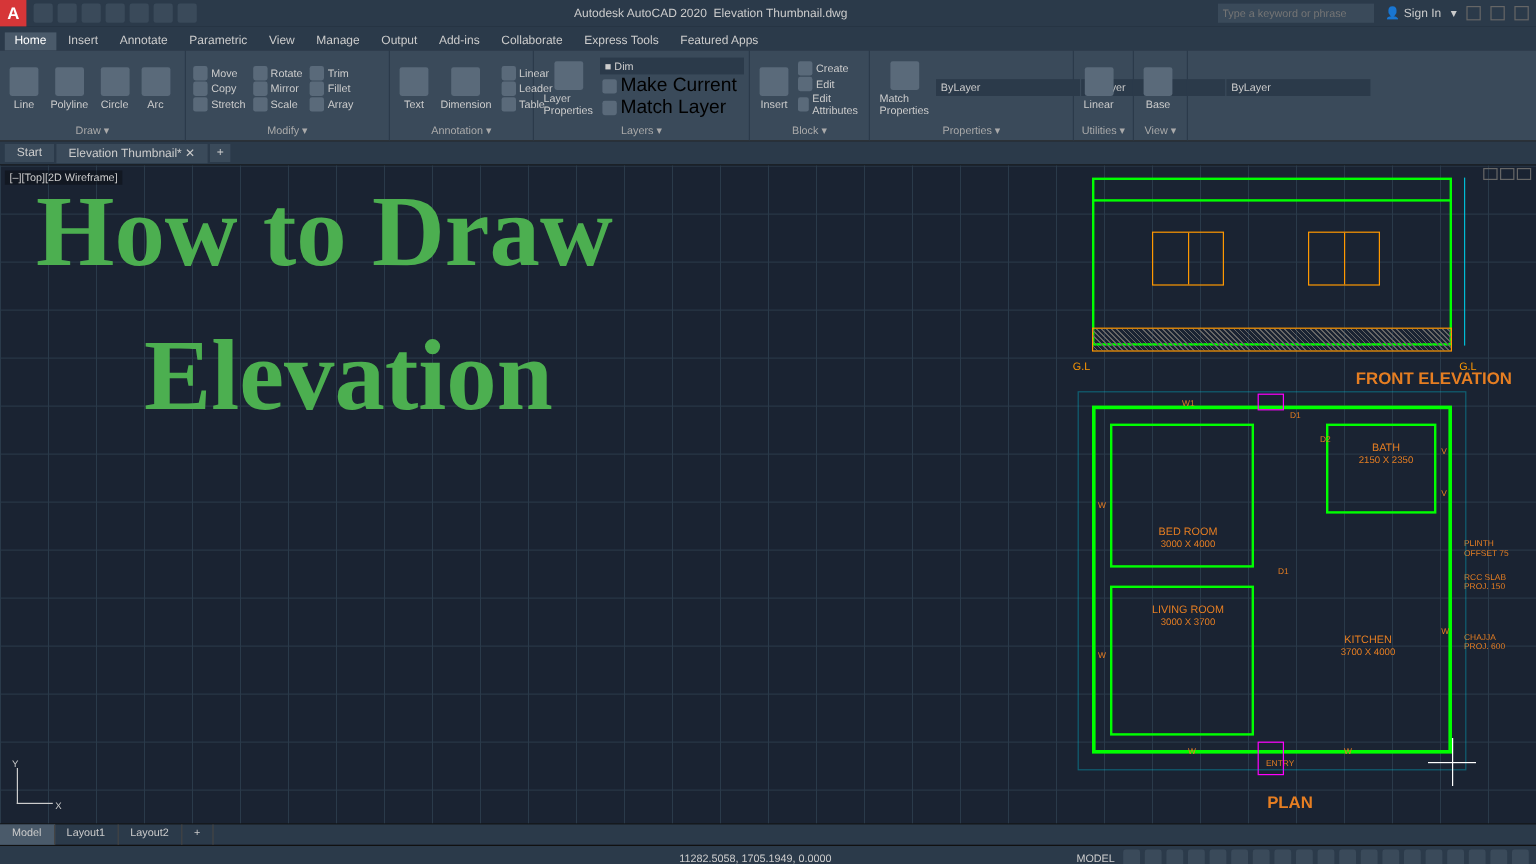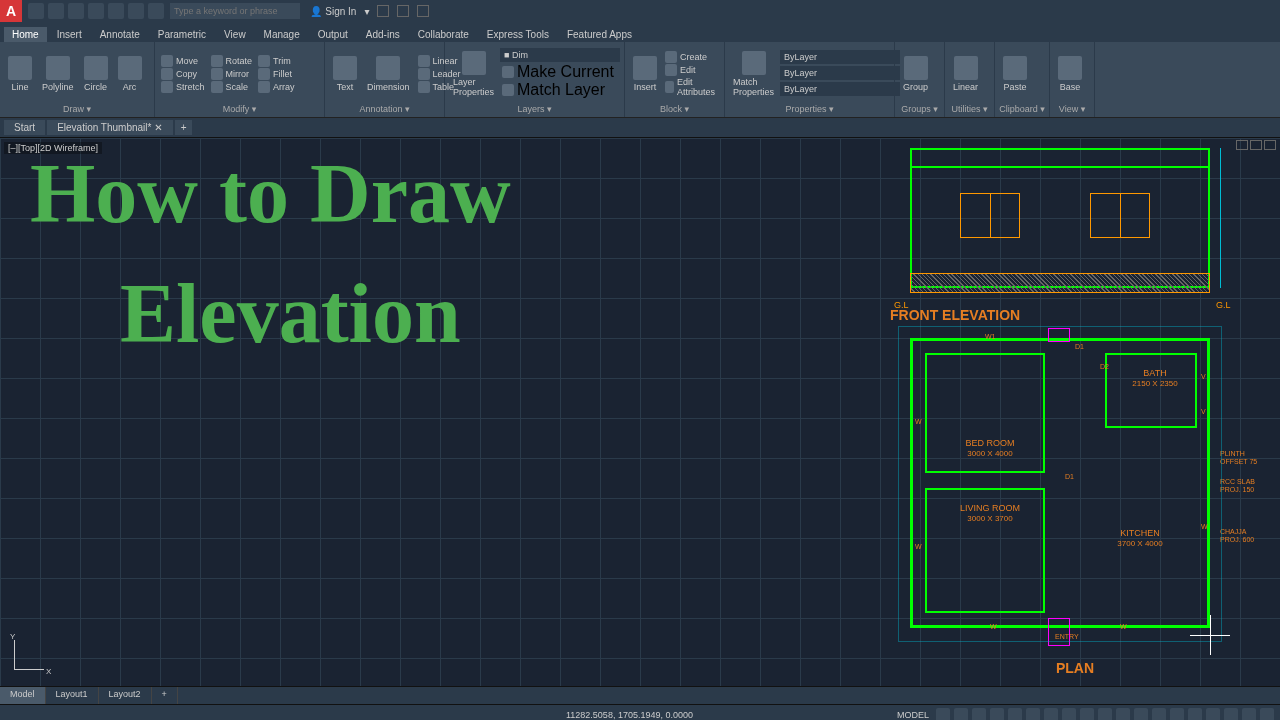--- a/index.html
+++ b/index.html
@@ -48,21 +48,21 @@
 .ov4 { top: 390px; font-size: 78px; color: #e67e22; left: 90px; }
 
 
 .drawing { position: absolute; right: 20px; top: 0px; width: 370px; height: 540px; }
 .elevation { position: relative; height: 180px; }
 .elev-outline { position: absolute; left: 20px; top: 10px; width: 300px; height: 140px; border: 2px solid #0f0; }
 .elev-foundation { position: absolute; left: 20px; top: 135px; width: 300px; height: 20px; border: 1px solid #ff9800; background: repeating-linear-gradient(45deg, transparent, transparent 2px, #666 2px, #666 3px); }
 .window-el { position: absolute; width: 60px; height: 45px; border: 1px solid #ff9800; top: 55px; }
 .window-el::before, .window-el::after { content: ''; position: absolute; background: #ff9800; }
 .window-el::before { left: 50%; top: 0; width: 1px; height: 100%; }
-.elev-label { position: absolute; left: 0; right: 0; bottom: -5px; text-align: left; color: #e67e22; font-size: 14px; font-weight: bold; }
+.elev-label { position: absolute; left: 0; right: 0; bottom: -5px; text-align: right; color: #e67e22; font-size: 14px; font-weight: bold; }
 .gl-label { position: absolute; font-size: 9px; color: #ff9800; top: 162px; }
 
 .plan { position: relative; height: 340px; margin-top: 10px; }
 .plan-outline { position: absolute; left: 20px; top: 10px; width: 300px; height: 290px; border: 3px solid #0f0; }
 .room { position: absolute; border: 2px solid #0f0; }
 .room-label { position: absolute; color: #e67e22; font-size: 9px; text-align: center; }
 .room-label .dim { font-size: 8px; }
 .plan-label { position: absolute; left: 0; right: 0; bottom: -8px; text-align: center; color: #e67e22; font-size: 14px; font-weight: bold; }
 .anno { position: absolute; font-size: 7px; color: #e67e22; line-height: 1.1; }
 
@@ -89,20 +89,23 @@
 <div class="titlebar">
   <div class="logo">A</div>
   <div class="qat">
     <div class="qat-icon"></div>
     <div class="qat-icon"></div>
     <div class="qat-icon"></div>
     <div class="qat-icon"></div>
     <div class="qat-icon"></div>
     <div class="qat-icon"></div>
     <div class="qat-icon"></div>
+  </div>
+  <div class="title-center">
+    <span>Autodesk AutoCAD 2020</span>&nbsp;&nbsp;<span>Elevation Thumbnail.dwg</span>
   </div>
   <input class="search" placeholder="Type a keyword or phrase" style="">
   <div class="right">
     <span>👤 <span>Sign In</span></span>
     <span>▾</span>
     <div class="winbtn"></div>
     <div class="winbtn"></div>
     <div class="winbtn"></div>
   </div>
 </div>
@@ -261,54 +264,36 @@
     </div>
     <div class="ribbon-panel-label">Block ▾</div>
   </div>
   <div class="ribbon-panel" style="width:170px">
     <div class="ribbon-panel-content">
       <div class="big-btn">
           <div class="big-icon"></div>
           <span style="white-space:pre">Match
 Properties</span>
         </div>
-      <div style="display:flex;flex-direction:column;gap:1px">
+      <div style="display:flex;gap:1px">
         <div class="layer-combo">ByLayer</div>
         <div class="layer-combo">ByLayer</div>
         <div class="layer-combo">ByLayer</div>
       </div>
     </div>
     <div class="ribbon-panel-label">Properties ▾</div>
   </div>
   <div class="ribbon-panel" style="width:50px">
     <div class="ribbon-panel-content">
         <div class="big-btn">
           <div class="big-icon"></div>
-          <span>Group</span>
-        </div>
-      </div>
-    <div class="ribbon-panel-label">Groups ▾</div>
-  </div>
-  <div class="ribbon-panel" style="width:50px">
-    <div class="ribbon-panel-content">
-        <div class="big-btn">
-          <div class="big-icon"></div>
           <span>Linear</span>
         </div>
       </div>
     <div class="ribbon-panel-label">Utilities ▾</div>
-  </div>
-  <div class="ribbon-panel" style="width:55px">
-    <div class="ribbon-panel-content">
-        <div class="big-btn">
-          <div class="big-icon"></div>
-          <span>Paste</span>
-        </div>
-      </div>
-    <div class="ribbon-panel-label">Clipboard ▾</div>
   </div>
   <div class="ribbon-panel" style="width:45px">
     <div class="ribbon-panel-content">
         <div class="big-btn">
           <div class="big-icon"></div>
           <span>Base</span>
         </div>
       </div>
     <div class="ribbon-panel-label">View ▾</div>
   </div>

